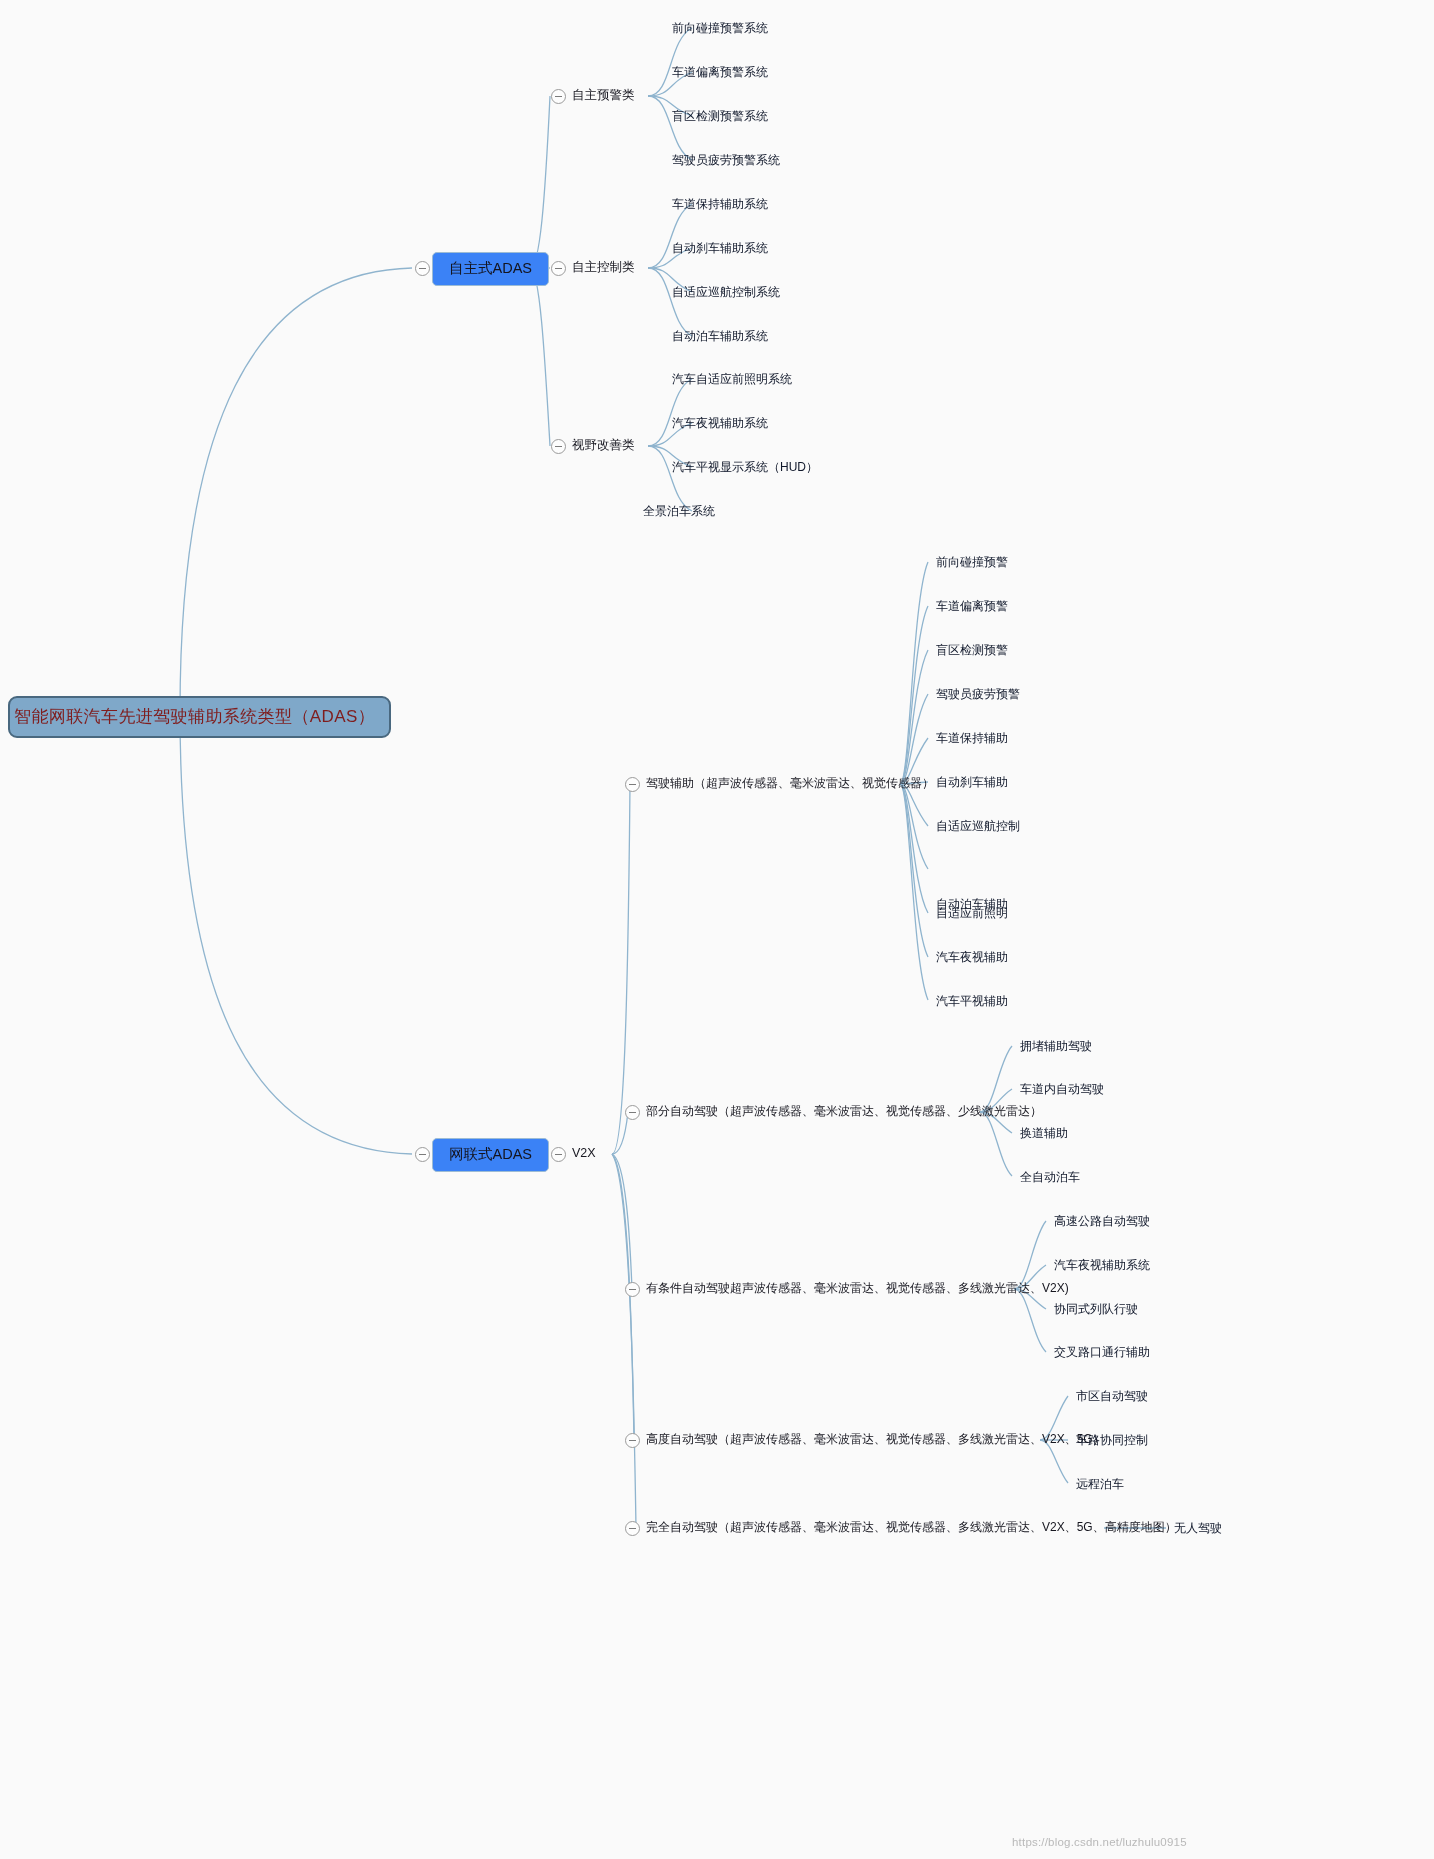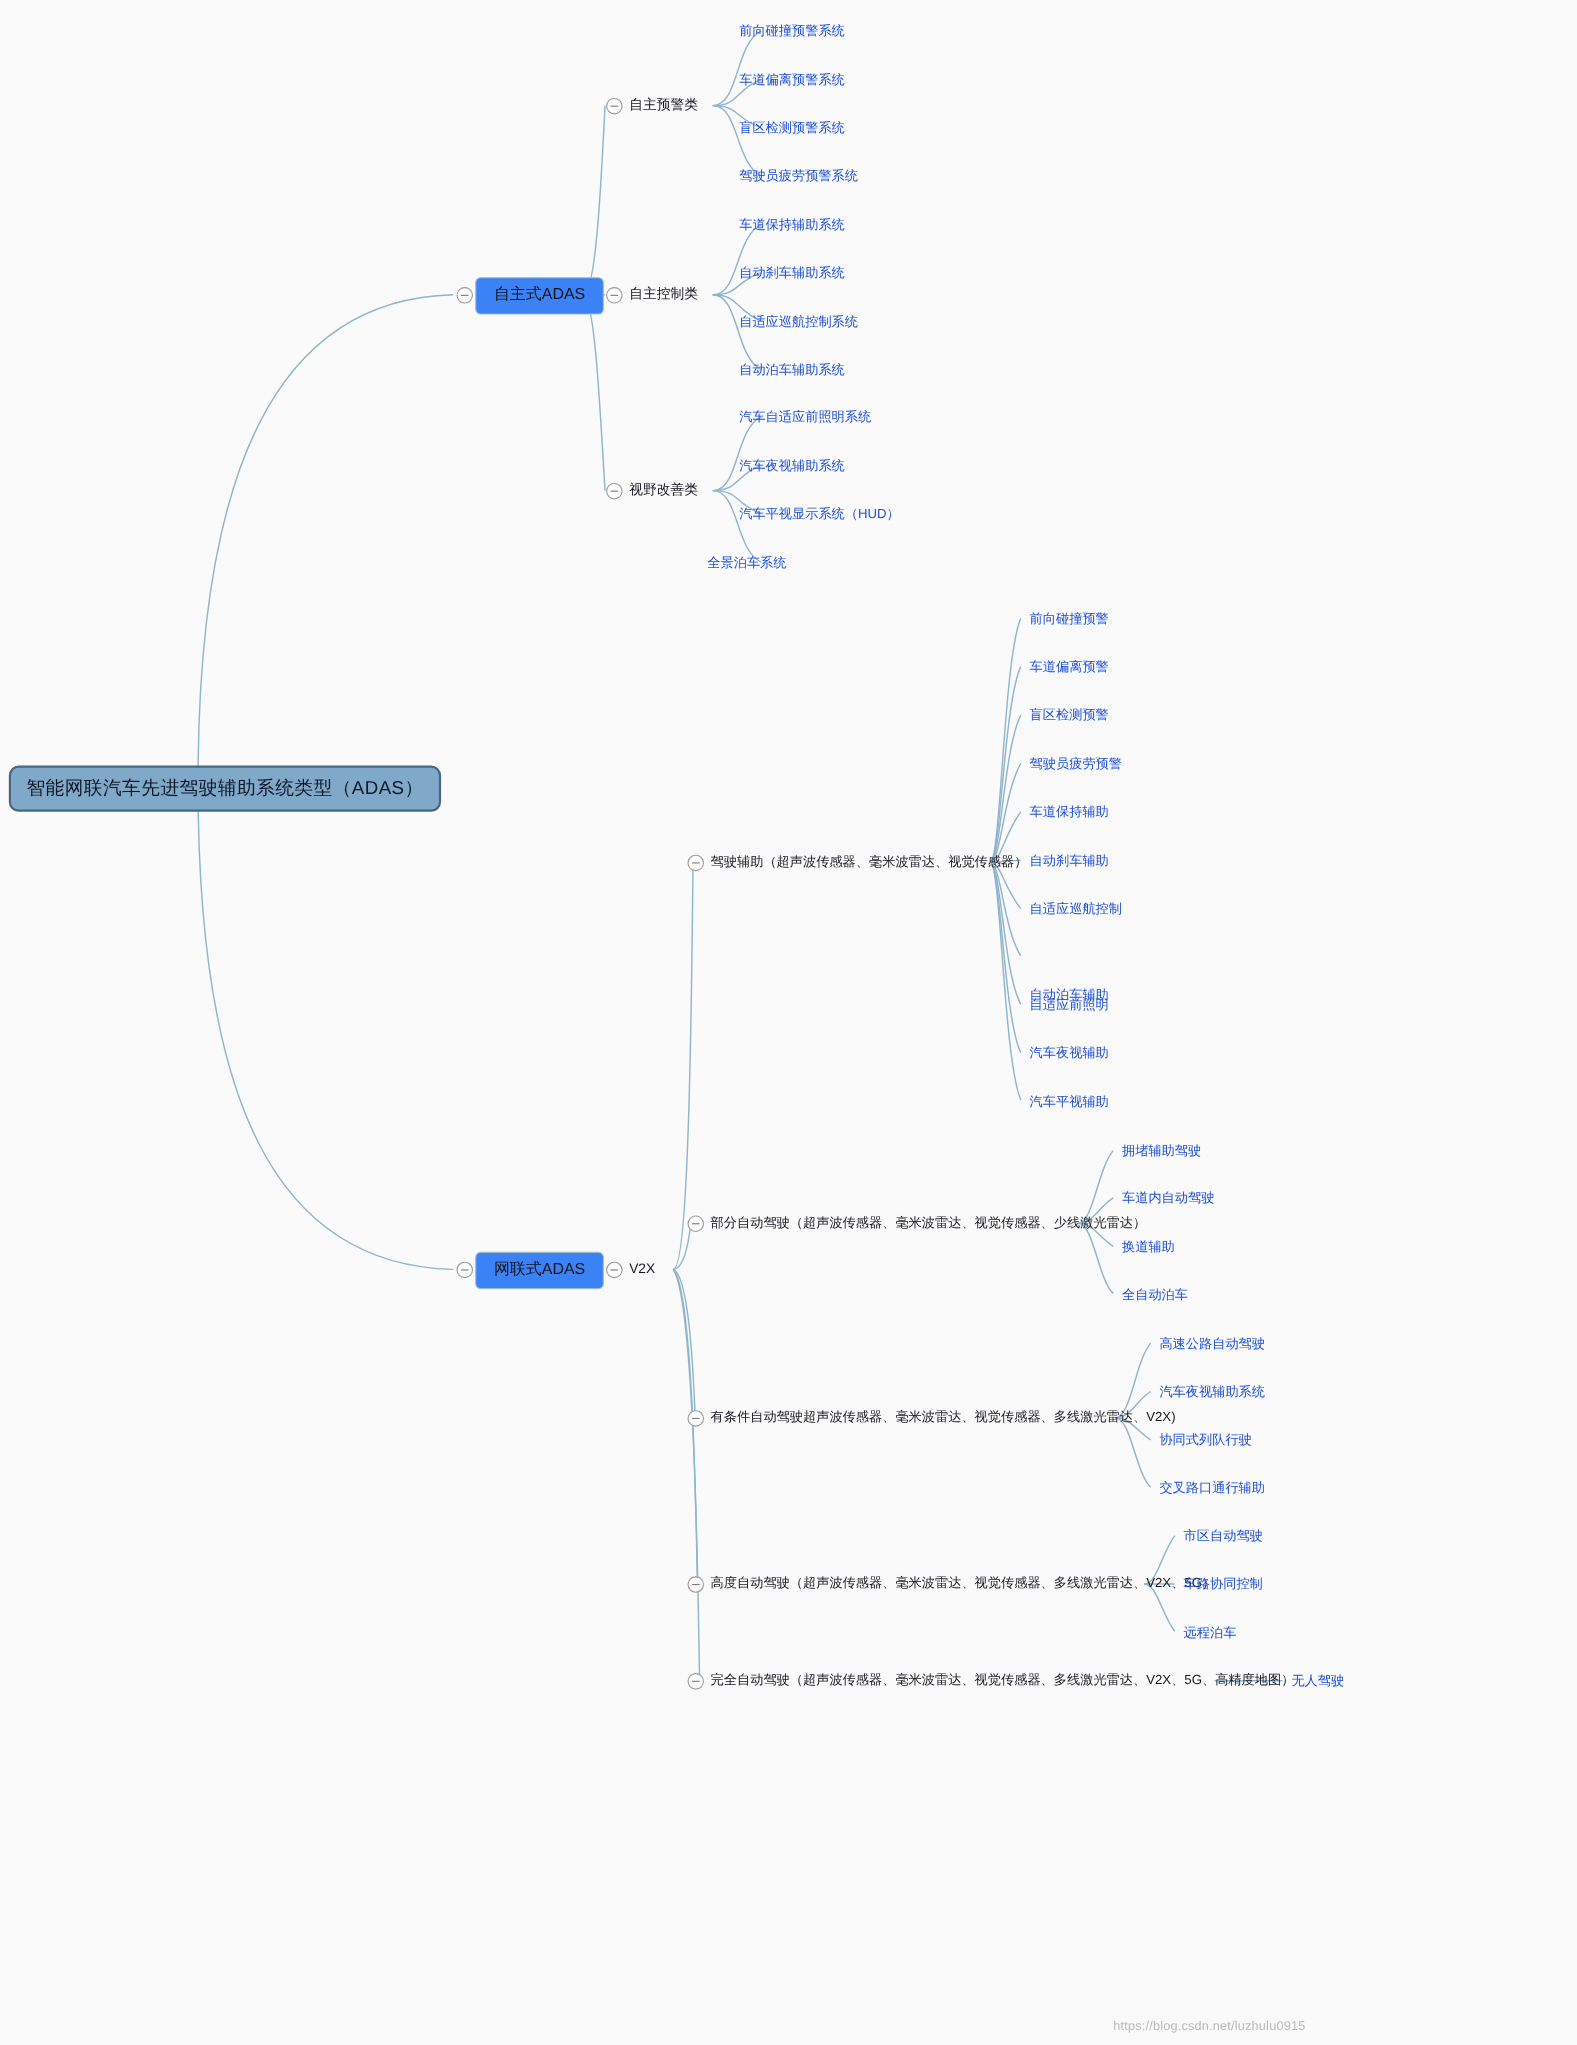--- a/index.html
+++ b/index.html
@@ -27,23 +27,23 @@
     white-space: nowrap;
     color: #1a1a2e;
     line-height: 1;
   }
   
   .root-node {
     box-sizing: border-box;
     background: #7fa8c9;
     border: 2px solid #49687f;
     border-radius: 9px;
-    color: #0f172a;
+    color: #7f1d1d;
     font-size: 17px;
-    padding: 10px 14px 11px 14px;
+    padding: 10px 14px 11px 4px;
     letter-spacing: 0.4px;
   }
   
   .box-node {
     box-sizing: border-box;
     background: #3b82f6;
     border: 1px solid #9dbcd4;
     border-radius: 5px;
     font-size: 14.5px;
     padding: 8px 16px 9px 16px;
@@ -52,21 +52,21 @@
   
   .text-node {
     font-size: 12.5px;
     color: #16161f;
   }
   .text-node.small {
     font-size: 12px;
   }
   .leaf-node {
     font-size: 12px;
-    color: #1d4ed8;
+    color: #0f172a;
   }
   
   .toggle {
     position: absolute;
     width: 15px;
     height: 15px;
     border: 1px solid #9b9b9b;
     border-radius: 50%;
     background: #fdfdfd;
     box-sizing: border-box;

